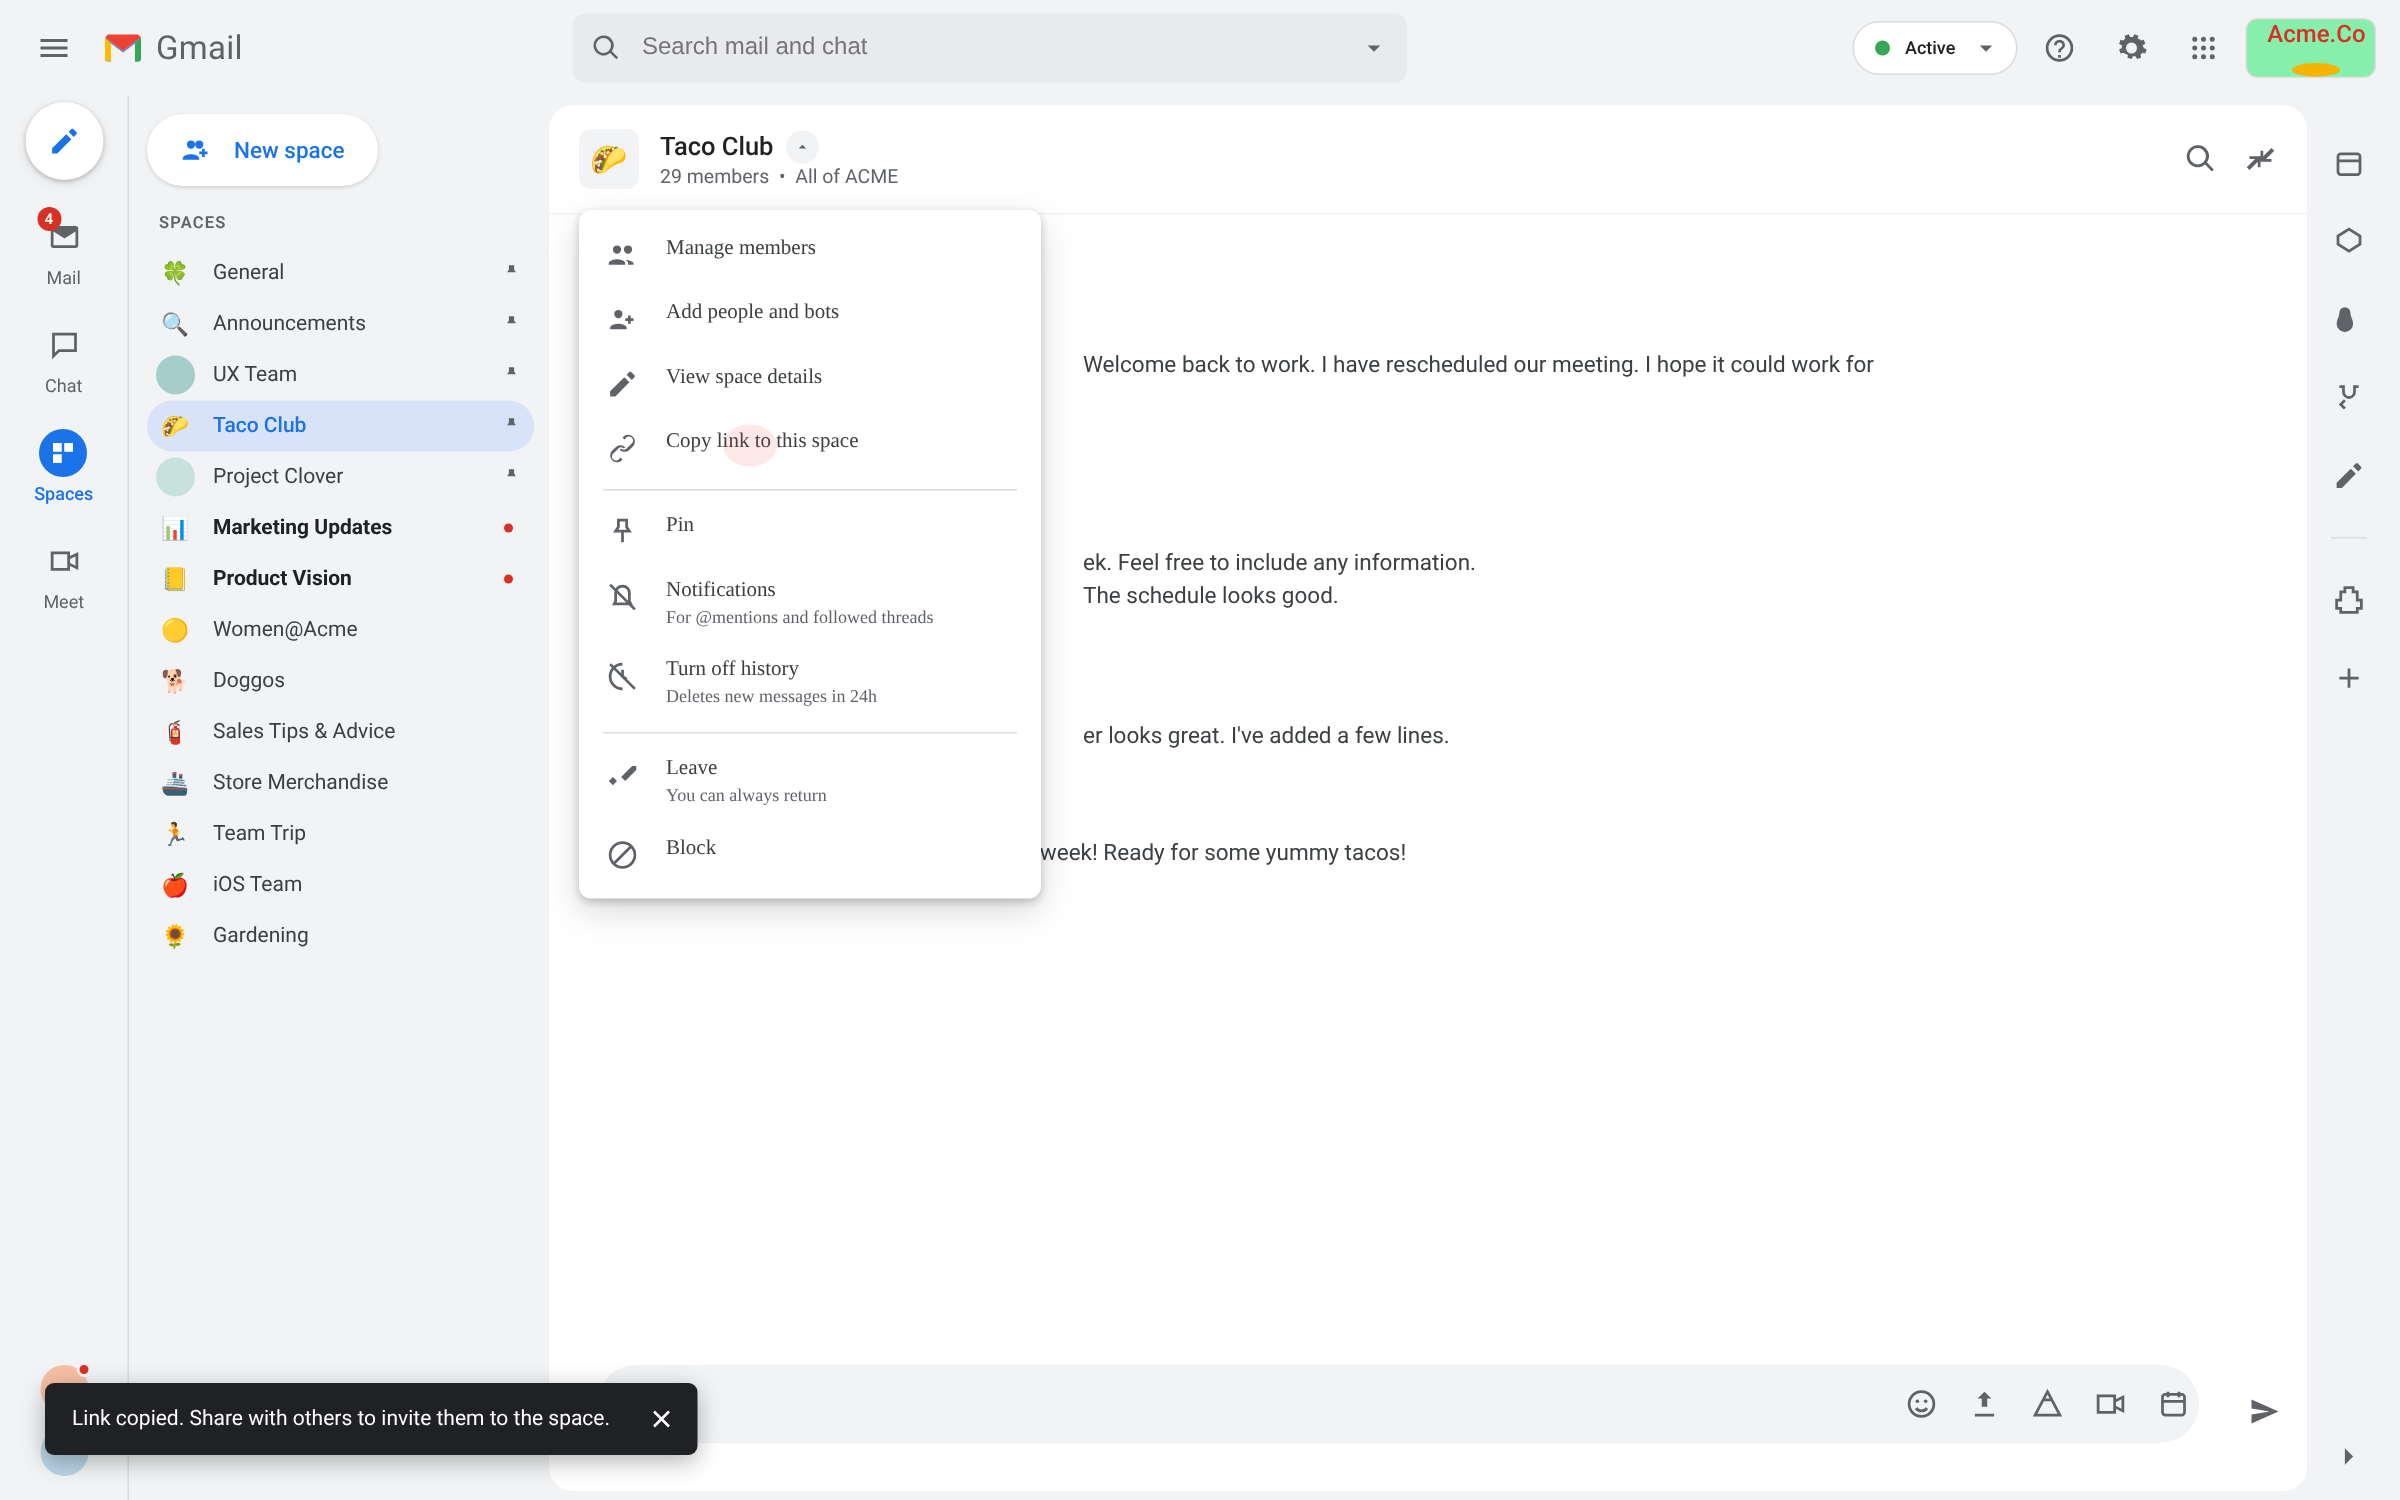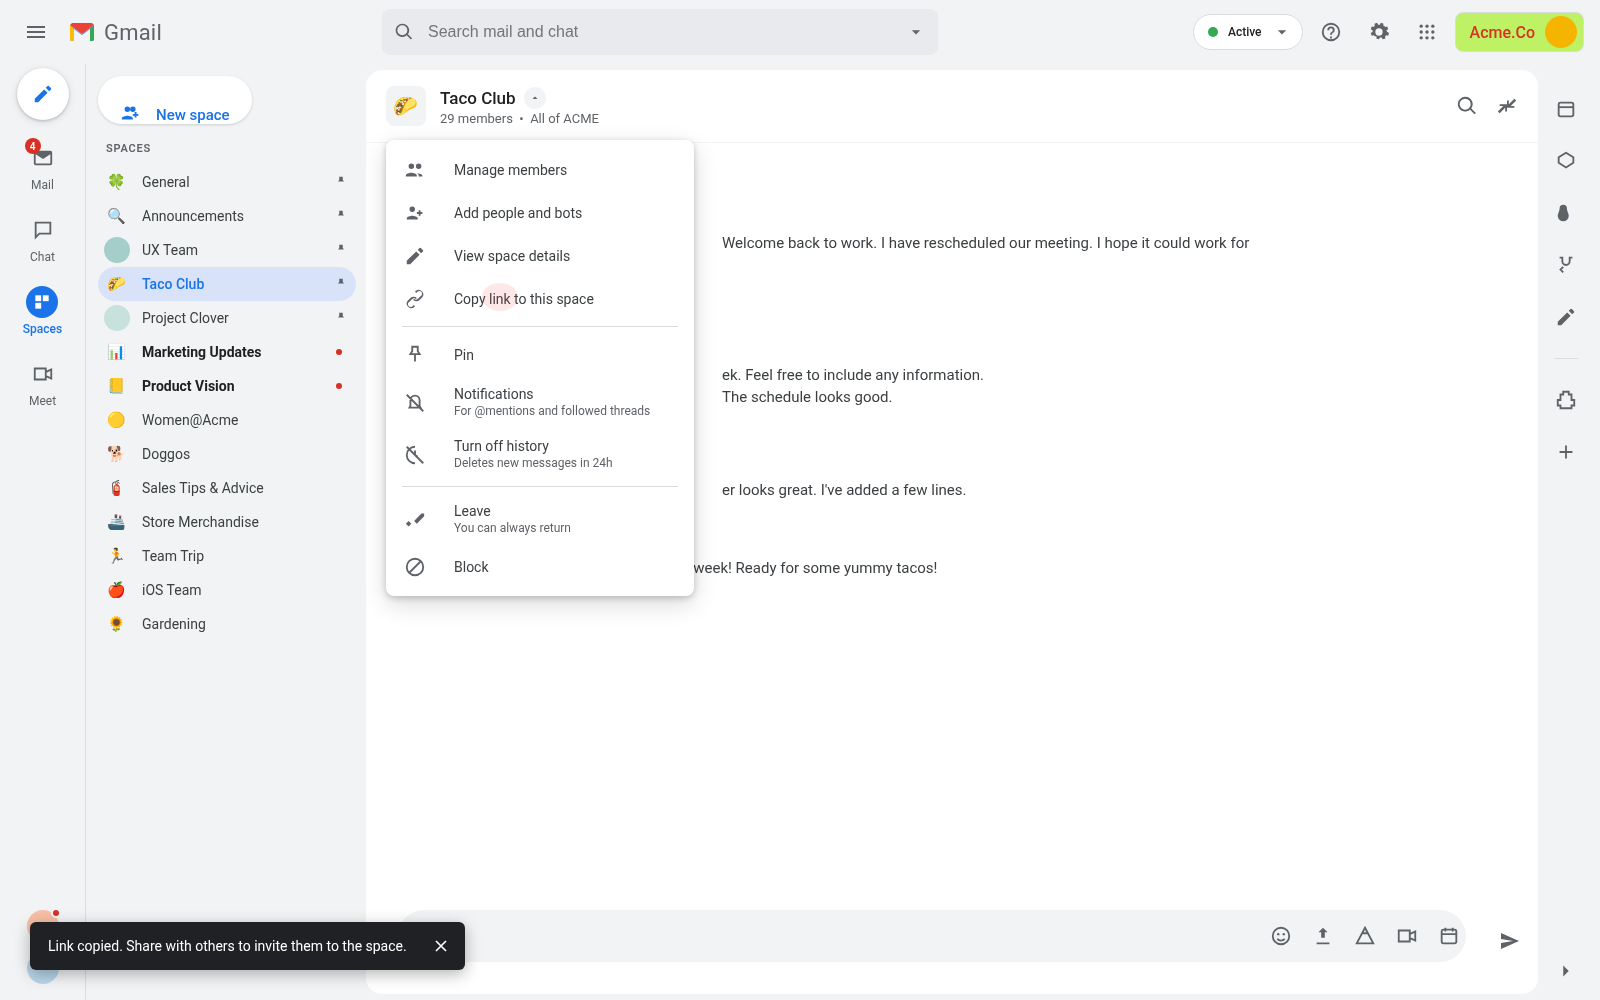--- a/index.html
+++ b/index.html
@@ -24,41 +24,41 @@
   .header{height:64px;display:flex;align-items:center;padding:0 16px;gap:8px;}
   .hicon-btn{width:40px;height:40px;border-radius:50%;display:flex;align-items:center;justify-content:center;color:#5f6368;}
   .logo-wrap{display:flex;align-items:center;gap:8px;padding-left:4px;width:calc(var(--sidebar-w) + var(--nav-w) - 56px);}
   .logo-text{font-size:22px;color:#5f6368;letter-spacing:.2px;}
   .search{flex:0 0 556px;height:46px;background:#e8eaed;border-radius:8px;display:flex;align-items:center;padding:0 12px;color:#5f6368;}
   .search input{border:none;background:transparent;outline:none;font-size:16px;flex:1;margin-left:12px;color:#5f6368;}
   .search .option{margin-left:auto;}
   .header-gap{flex:1;}
   .status-chip{height:36px;border:1px solid var(--border);border-radius:18px;background:#fff;display:flex;align-items:center;padding:0 10px 0 14px;font-size:12px;font-weight:500;gap:10px;}
   .status-dot{width:10px;height:10px;border-radius:50%;background:#34a853;}
-  .acct{height:40px;border:1px solid var(--border);border-radius:8px;background:#bef264;display:flex;align-items:center;padding:0 6px 0 14px;gap:10px;font-weight:500;color:#d93025;}
+  .acct{height:40px;border:1px solid var(--border);border-radius:8px;background:#86efac;display:flex;align-items:center;padding:0 6px 0 14px;gap:10px;font-weight:500;color:#d93025;flex-direction:column;}
   .avatar{width:32px;height:32px;border-radius:50%;background:#f4b400;}
 
   
   .main{display:flex;height:calc(100% - 64px);}
 
   
   .rail{width:var(--sidebar-w);border-right:1px solid var(--border);display:flex;flex-direction:column;align-items:center;padding-top:4px;position:relative;}
   .compose-fab{width:52px;height:52px;border-radius:50%;background:#fff;box-shadow:0 1px 3px rgba(0,0,0,.2),0 2px 8px rgba(0,0,0,.1);display:flex;align-items:center;justify-content:center;color:var(--primary);margin-bottom:22px;}
   .rail-item{display:flex;flex-direction:column;align-items:center;gap:4px;margin-bottom:22px;color:#5f6368;font-size:12px;position:relative;}
   .rail-icon{width:32px;height:32px;display:flex;align-items:center;justify-content:center;border-radius:50%;}
   .rail-item.selected .rail-icon{background:var(--primary);color:#fff;}
   .rail-item.selected{color:var(--primary);font-weight:500;}
   .badge{position:absolute;top:-4px;right:18px;background:#d93025;color:#fff;font-size:10px;min-width:16px;height:16px;border-radius:8px;display:flex;align-items:center;justify-content:center;padding:0 4px;font-weight:600;}
   .rail-bottom{margin-top:auto;margin-bottom:16px;display:flex;flex-direction:column;align-items:center;gap:10px;}
   .rail-avatar{width:32px;height:32px;border-radius:50%;background:#f7bfa5;position:relative;}
   .rail-avatar .dot{position:absolute;top:-2px;right:-2px;width:10px;height:10px;border-radius:50%;background:#d93025;border:2px solid var(--bg);}
 
   
   .nav{width:var(--nav-w);padding:12px 10px 12px 12px;overflow:hidden;}
-  .new-space{height:48px;border-radius:24px;background:#fff;box-shadow:0 1px 3px rgba(0,0,0,.15);display:flex;align-items:flex-end;padding:0 22px;gap:14px;color:var(--primary);font-weight:500;font-size:15px;margin-bottom:18px;width:fit-content;}
+  .new-space{height:48px;border-radius:24px;background:#fff;box-shadow:0 1px 3px rgba(0,0,0,.15);display:flex;align-items:center;padding:0 22px;gap:14px;color:var(--primary);font-weight:500;font-size:15px;margin-bottom:18px;width:fit-content;}
   .section-label{font-size:11px;font-weight:600;color:#5f6368;letter-spacing:.8px;padding:0 8px 10px;}
   .space-item{height:34px;border-radius:17px;display:flex;align-items:center;padding:0 8px 0 6px;gap:12px;font-size:14px;color:#3c4043;position:relative;}
   .space-item .emoji{width:26px;height:26px;border-radius:50%;display:flex;align-items:center;justify-content:center;font-size:15px;}
   .space-item .emoji.circle{background:#a5ceca;}
   .space-item.selected{background:var(--selected);color:var(--primary);font-weight:500;}
   .space-item.unread{font-weight:700;color:#202124;}
   .pin,.reddot{margin-left:auto;color:#5f6368;}
   .reddot{width:6px;height:6px;border-radius:50%;background:#d93025;margin-right:6px;}
 
   
@@ -66,21 +66,21 @@
   .card{flex:1;background:#fff;border-radius:16px;display:flex;flex-direction:column;position:relative;overflow:hidden;}
   .space-header{display:flex;align-items:center;padding:16px 20px;gap:14px;border-bottom:1px solid #f1f3f4;}
   .space-avatar{width:40px;height:40px;border-radius:8px;background:#f1f3f4;display:flex;align-items:center;justify-content:center;font-size:20px;}
   .space-title{display:flex;align-items:center;gap:8px;font-size:17px;font-weight:500;}
   .space-sub{font-size:13px;color:#5f6368;margin-top:2px;}
   .chev{width:22px;height:22px;border-radius:50%;background:#f1f3f4;display:flex;align-items:center;justify-content:center;}
   .header-actions{margin-left:auto;display:flex;gap:18px;color:#5f6368;}
 
   
   .menu{position:absolute;left:20px;top:70px;width:308px;background:#fff;border-radius:8px;box-shadow:0 2px 6px rgba(0,0,0,.2),0 8px 24px rgba(0,0,0,.15);padding:8px 0;z-index:10;}
-  .menu-item{display:flex;align-items:center;gap:28px;padding:10px 18px;color:#3c4043;font-size:14px;}
+  .menu-item{display:flex;align-items:flex-start;gap:18px;padding:10px 18px;color:#3c4043;font-size:14px;font-family:Liberation Serif, serif;}
   .menu-item .mi-icon{width:22px;color:#5f6368;flex-shrink:0;margin-top:1px;}
   .menu-item .mi-text .sub{font-size:12px;color:#5f6368;margin-top:2px;}
   .menu-item.highlight{position:relative;}
   .menu-item.highlight::after{content:"";position:absolute;left:96px;top:6px;width:36px;height:28px;border-radius:50%;background:rgba(234,67,53,.12);}
   .menu hr{border:none;border-top:1px solid var(--border);margin:6px 16px;}
 
   
   .messages{flex:1;padding:20px 28px 10px;overflow:hidden;color:#3c4043;font-size:15px;line-height:1.45;}
   .msg{display:flex;gap:14px;margin-bottom:26px;}
   .msg .av{width:36px;height:36px;border-radius:50%;background:#c5a880;flex-shrink:0;}

